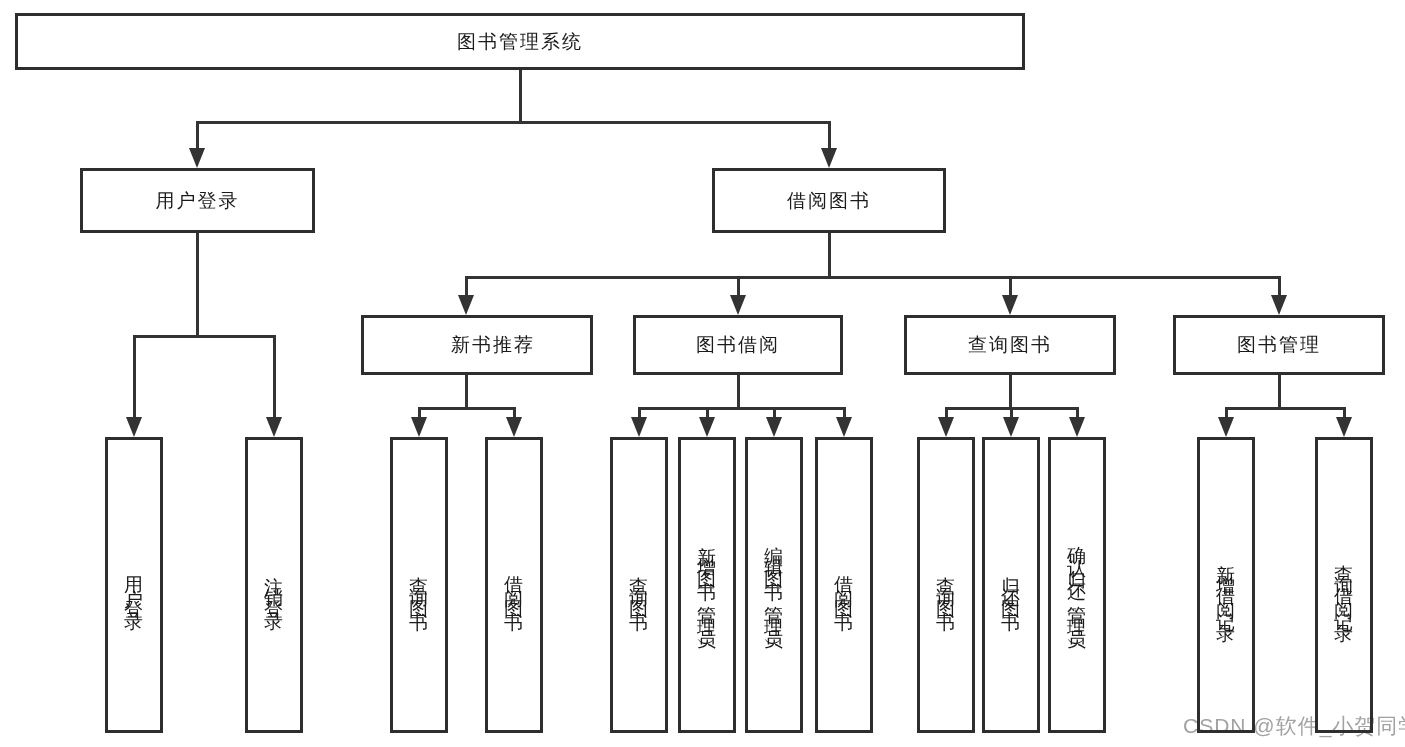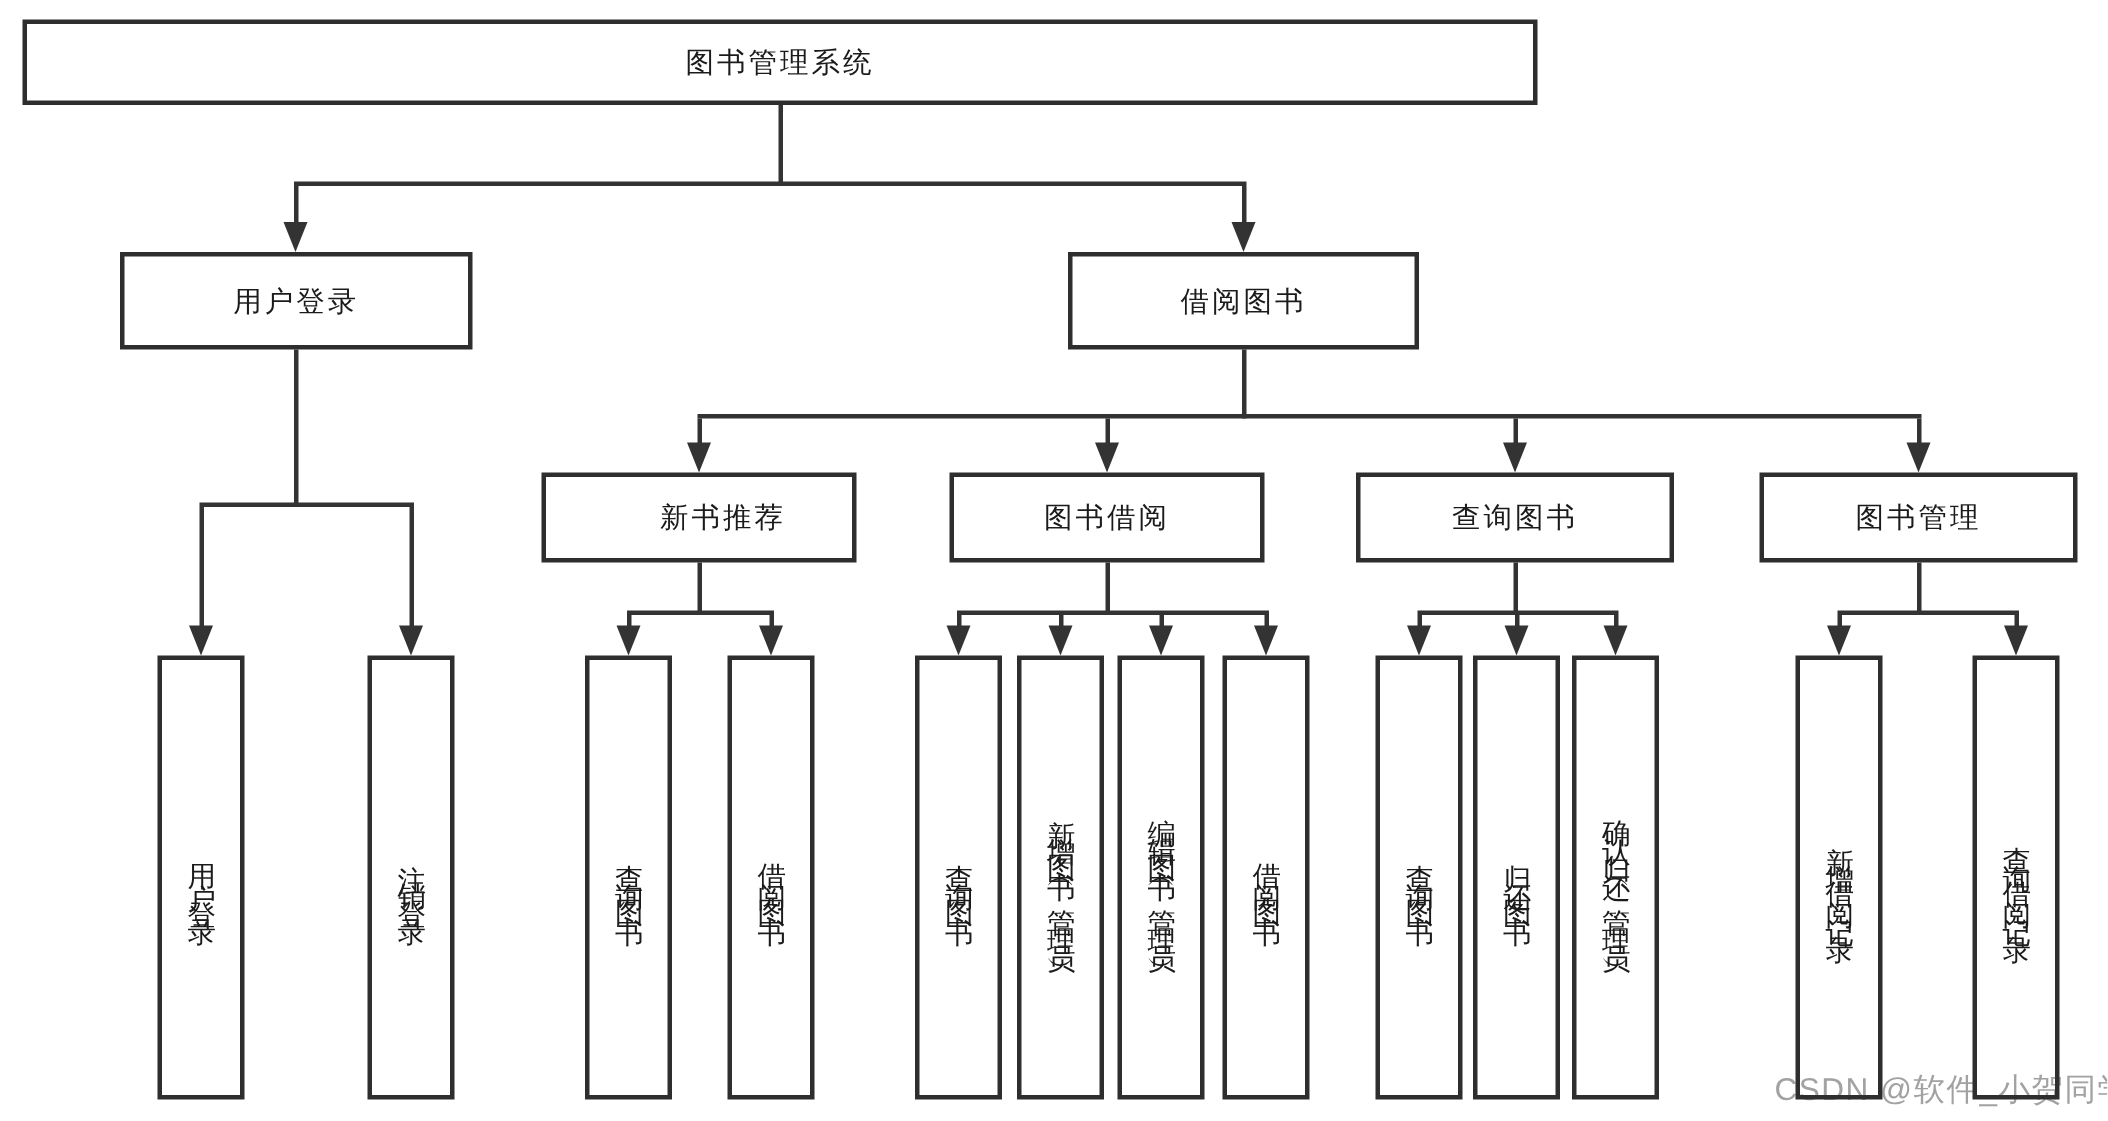--- a/index.html
+++ b/index.html
@@ -88,21 +88,21 @@
       <div class="arrowhead" style="left: 1218px; top: 417px;"></div>
       <div class="vline" style="left: 1342.5px; top: 410px; width: 3px; height: 11px;"></div>
       <div class="arrowhead" style="left: 1336px; top: 417px;"></div>
     </div>
 
   <div class="box h" style="left:15px;top:13px;width:1010px;height:57px;">图书管理系统</div>
 
   <div class="box h" style="left:80px;top:168px;width:235px;height:65px;">用户登录</div>
   <div class="box h" style="left:712px;top:168px;width:234px;height:65px;">借阅图书</div>
 
-  <div class="box h" style="left:361px;top:315px;width:210px;height:60px;padding-left:32px;">新书推荐</div>
+  <div class="box h" style="left:361px;top:315px;width:232px;height:60px;padding-left:32px;">新书推荐</div>
   <div class="box h" style="left:633px;top:315px;width:210px;height:60px;">图书借阅</div>
   <div class="box h" style="left:904px;top:315px;width:212px;height:60px;">查询图书</div>
   <div class="box h" style="left:1173px;top:315px;width:212px;height:60px;">图书管理</div>
 
   <div class="box v" style="left:105px;top:437px;width:58px;height:296px;">用户登录</div>
   <div class="box v" style="left:245px;top:437px;width:58px;height:296px;">注销登录</div>
 
   <div class="box v" style="left:390px;top:437px;width:58px;height:296px;">查询图书</div>
   <div class="box v" style="left:485px;top:437px;width:58px;height:296px;">借阅图书</div>
 

